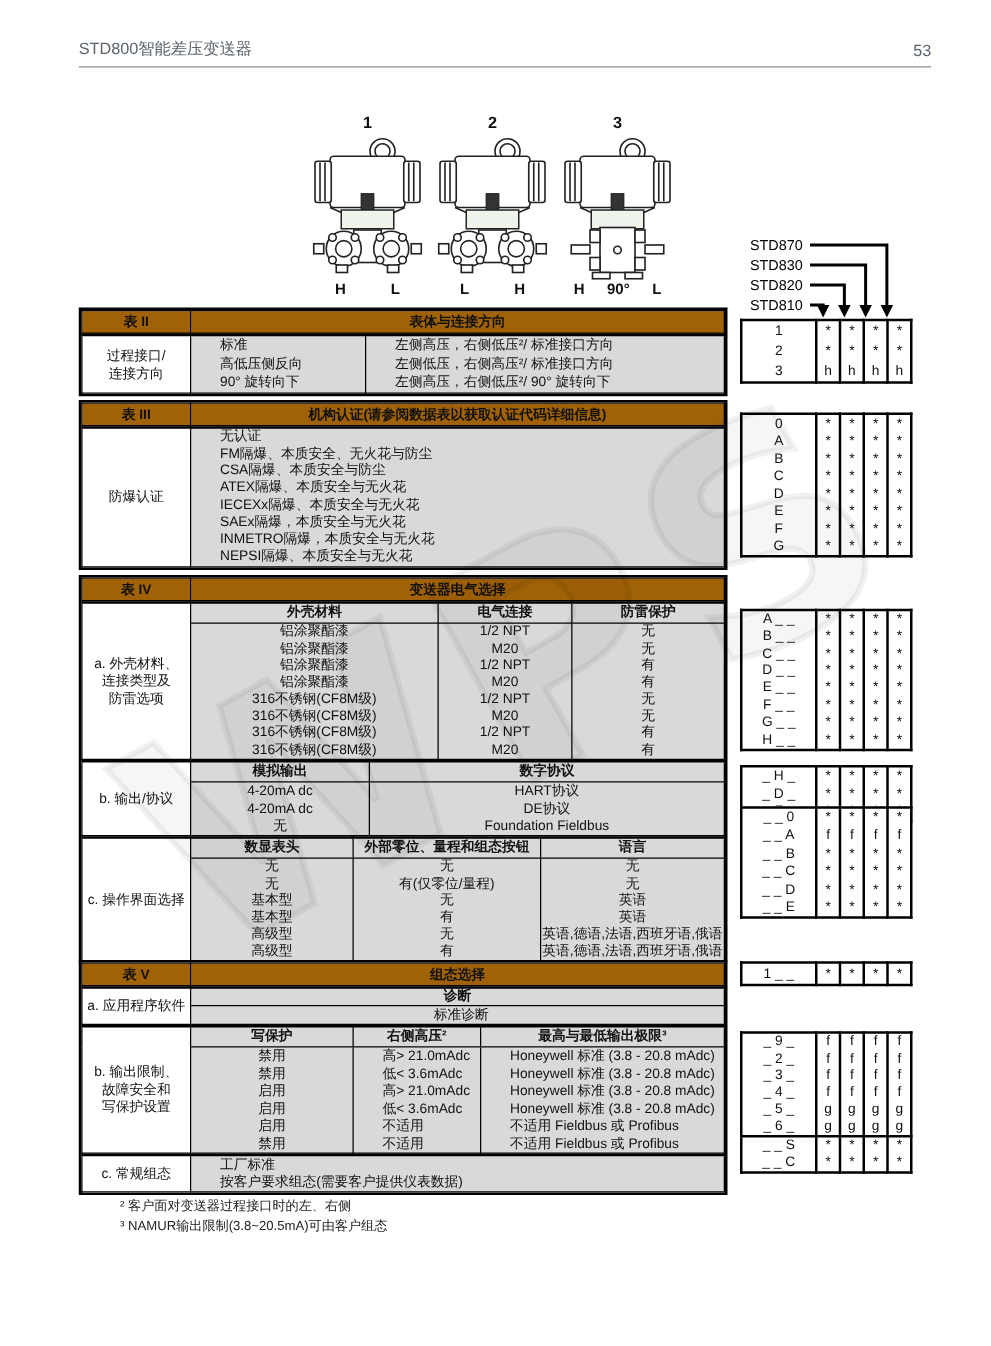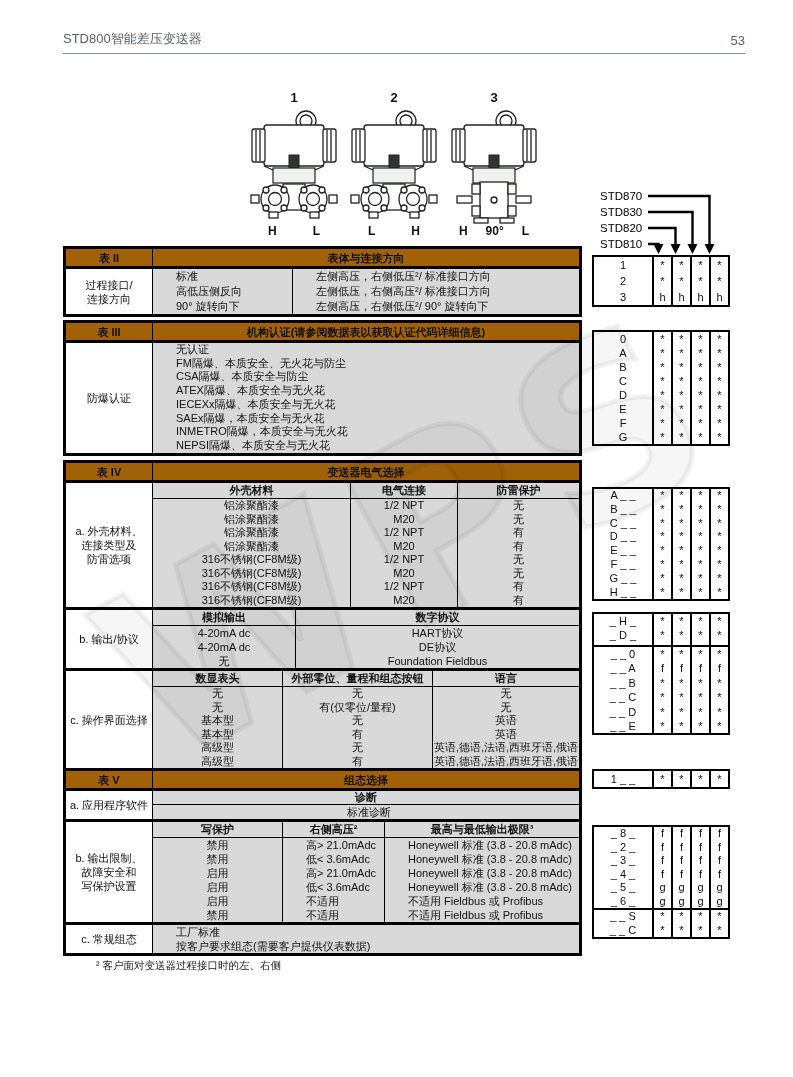--- a/index.html
+++ b/index.html
@@ -701,21 +701,21 @@
       <td class="cval">
             <div class="ln">*</div>
           </td>
     </tr>
   </tbody>
     </table>
   <table class="codes" style="top:825px;--lh:13.5px">
     <tbody>
         <tr>
       <td class="clab">
-            <div class="ln">_ 8 _</div>
+            <div class="ln">_ 9 _</div>
             <div class="ln">_ 2 _</div>
             <div class="ln">_ 3 _</div>
             <div class="ln">_ 4 _</div>
             <div class="ln">_ 5 _</div>
             <div class="ln">_ 6 _</div>
           </td>
       <td class="cval">
             <div class="ln">f</div>
             <div class="ln">f</div>
             <div class="ln">f</div>
@@ -768,17 +768,18 @@
       <td class="cval">
             <div class="ln">*</div>
             <div class="ln">*</div>
           </td>
     </tr>
   </tbody>
     </table>
 
   <div class="foot">
     <div>² 客户面对变送器过程接口时的左、右侧</div>
+    <div>³ NAMUR输出限制(3.8~20.5mA)可由客户组态</div>
   </div>
 
   <div class="watermark">WPS</div>
 
 </div>
 
 </body></html>

